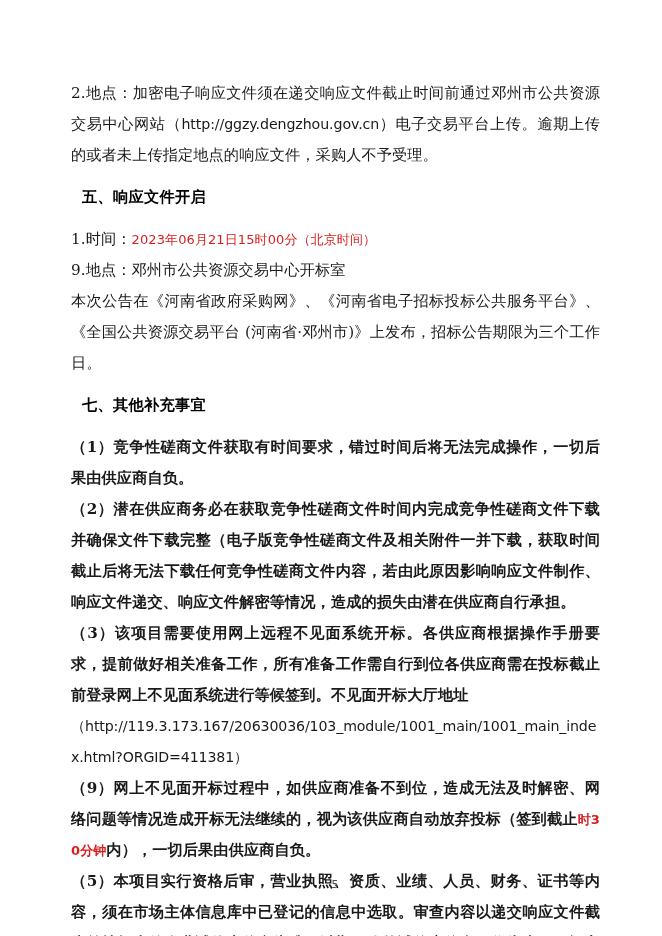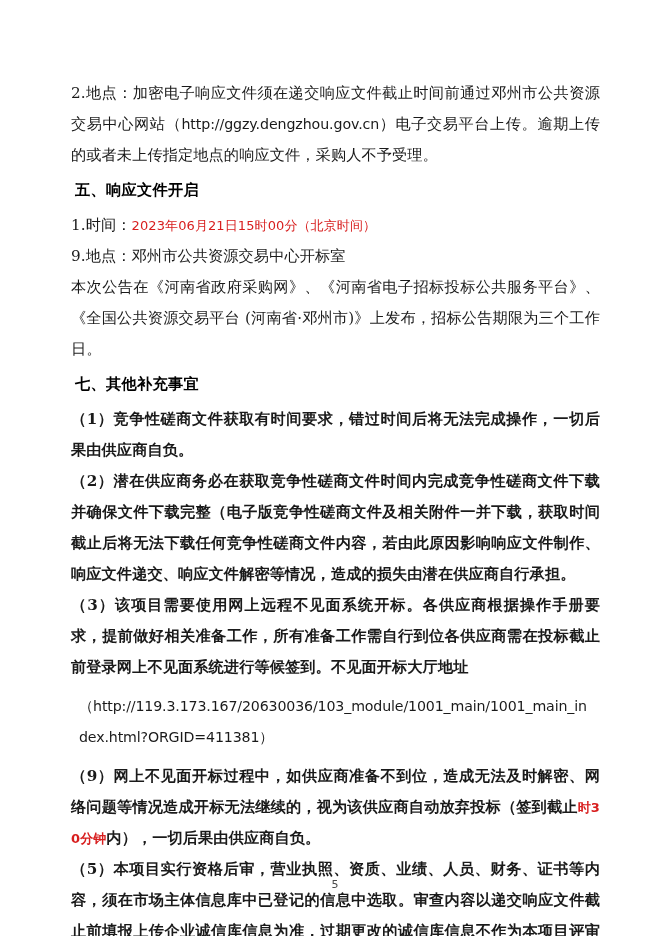--- a/index.html
+++ b/index.html
@@ -48,21 +48,21 @@
   .para.indent {
     text-indent: 0;
     font-weight: bold;
   }
 
   .heading {
     font-size: 15.2px;
     line-height: 31px;
     font-weight: bold;
     color: #000000;
-    margin: 4px;
+    margin: 11px;
     letter-spacing: 0.3px;
   }
 
   
   .lat {
     font-family: "DejaVu Sans", "Liberation Sans", sans-serif;
     font-size: 14.2px;
     letter-spacing: -0.1px;
   }
 
@@ -72,21 +72,21 @@
     font-size: 13px;
   }
 
   
   .urlline {
     font-family: "DejaVu Sans", "Liberation Sans", sans-serif;
     font-size: 14.2px;
     line-height: 31px;
     word-break: break-all;
     color: #1a1a1a;
-    margin: 8px;
+    margin: 0;
     letter-spacing: -0.15px;
   }
 
   #page-number {
     position: absolute;
     left: 0;
     top: 878px;
     width: 662px;
     text-align: center;
     font-family: "DejaVu Sans", "Liberation Sans", sans-serif;

